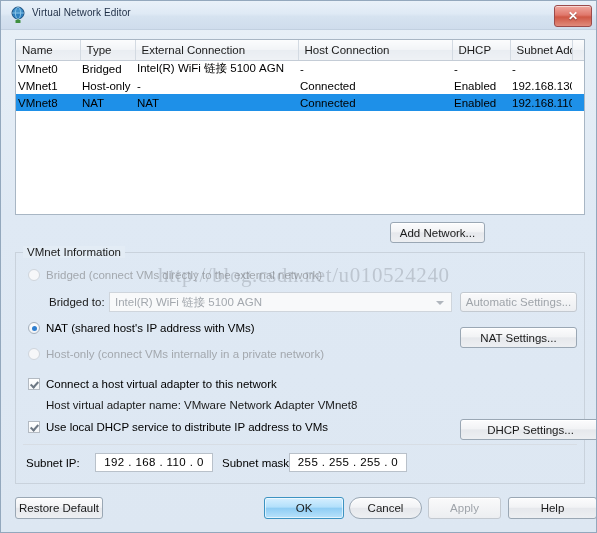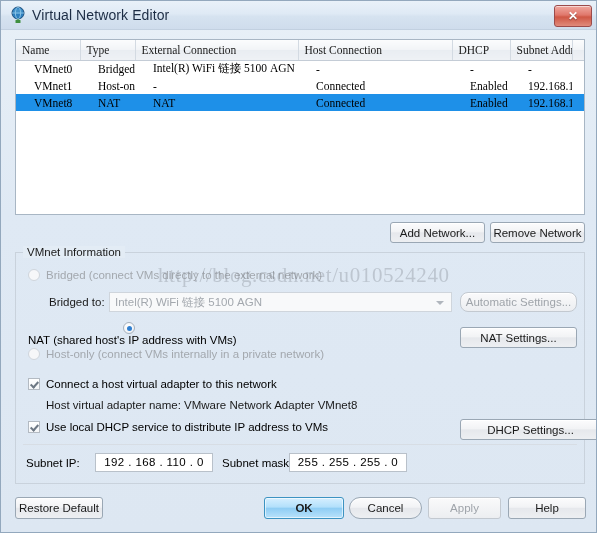--- a/index.html
+++ b/index.html
@@ -36,21 +36,21 @@
     box-sizing: border-box;
   }
   .title-icon {
     position: absolute;
     left: 8px; top: 5px;
     width: 18px; height: 18px;
   }
   .title-text {
     position: absolute;
     left: 31px; top: 6px;
-    font-size: 14px;
+    font-size: 10px;
     color: #1c2c44;
     letter-spacing: 0.1px;
     white-space: nowrap;
   }
   .close-btn {
     position: absolute;
     right: 6px; top: 4px;
     width: 36px; height: 20px;
     border: 1px solid #9b4b4b;
     border-radius: 3px;
@@ -79,38 +79,37 @@
     background: #ffffff;
     border: 1px solid #a8b6c4;
     box-sizing: border-box;
     overflow: hidden;
   }
   table.netgrid {
     border-collapse: collapse;
     width: 100%;
     table-layout: fixed;
     font-size: 11.5px;
-    font-family: Liberation Serif, serif;
   }
   table.netgrid thead th {
     height: 20px;
     background: linear-gradient(to bottom, #fbfcfd 0%, #f2f4f7 48%, #e9edf2 52%, #eef1f5 100%);
     border-right: 1px solid #d3dae2;
     border-bottom: 1px solid #c4ccd6;
     text-align: left;
     font-weight: normal;
     padding: 0 0 0 6px;
     color: #1a1a1a;
     box-sizing: border-box;
     white-space: nowrap;
     overflow: hidden;
   }
   table.netgrid tbody td {
     height: 17px;
-    padding: 0 0 0 18px;
+    padding: 0 0 0 2px;
     border: none;
     white-space: nowrap;
     overflow: hidden;
     text-overflow: clip;
     color: #000000;
     box-sizing: border-box;
   }
   tr.row-selected td {
     background: #1e90e8;
     color: #ffffff;
@@ -141,21 +140,20 @@
   .btn.disabled {
     color: #9fa4aa;
     border-color: #c3c9d0;
     background: linear-gradient(to bottom, #fafafb 0%, #f3f4f6 50%, #eceef1 100%);
     cursor: default;
   }
   .btn.default {
     border: 1px solid #3c93c2;
     background: linear-gradient(to bottom, #d6efff 0%, #b3e0fb 45%, #8fcdf4 52%, #b9e2fb 100%);
     box-shadow: inset 0 0 0 1px rgba(255,255,255,0.6);
-    font-weight: bold;
   }
 
   #btn-add-network    { position: absolute; left: 389px; top: 221px; width: 95px; height: 21px; }
   #btn-remove-network { position: absolute; left: 489px; top: 221px; width: 95px; height: 21px; }
 
   
   .groupbox {
     position: absolute;
     left: 14px; top: 251px;
     width: 570px; height: 232px;
@@ -196,21 +194,21 @@
     border-radius: 50%;
     background: #2f7fd0;
   }
   .radio.dim {
     border-color: #cfd5dc;
     background: #f6f7f9;
   }
   .label-dim { color: #a3a8ae; }
 
   #radio-bridged   { left: 27px; top: 268px; }
-  #radio-nat       { left: 27px; top: 321px; flex-direction: column; }
+  #radio-nat       { left: 27px; top: 321px; }
   #radio-hostonly  { left: 27px; top: 347px; }
 
   
   #bridged-to-label {
     position: absolute;
     left: 48px; top: 295px;
     color: #1a1a1a;
     white-space: nowrap;
   }
   #bridged-to-select {
@@ -229,21 +227,21 @@
     white-space: nowrap;
   }
   .combo-arrow {
     position: absolute;
     right: 7px; top: 8px;
     width: 0; height: 0;
     border-left: 4px solid transparent;
     border-right: 4px solid transparent;
     border-top: 4px solid #b0b6bd;
   }
-  #btn-automatic-settings { position: absolute; left: 459px; top: 291px; width: 117px; height: 20px; border-radius: 8px; }
+  #btn-automatic-settings { position: absolute; left: 459px; top: 291px; width: 117px; height: 20px; }
   #btn-nat-settings  { position: absolute; left: 459px; top: 326px; width: 117px; height: 21px; }
   #btn-dhcp-settings { position: absolute; left: 459px; top: 418px; width: 141px; height: 21px; }
 
   
   .check-row {
     position: absolute;
     display: flex;
     align-items: center;
   }
   .checkbox {
@@ -297,21 +295,21 @@
     cursor: text;
   }
   #subnet-ip-field   { left: 94px;  top: 452px; width: 118px; }
   #subnet-mask-field { left: 288px; top: 452px; width: 118px; }
 
   
   #btn-restore-default { position: absolute; left: 14px;  top: 496px; width: 88px; height: 22px; }
   #btn-ok              { position: absolute; left: 263px; top: 496px; width: 80px; height: 22px; }
   #btn-cancel          { position: absolute; left: 348px; top: 496px; width: 73px; height: 22px; border-radius: 11px; }
   #btn-apply           { position: absolute; left: 427px; top: 496px; width: 73px; height: 22px; }
-  #btn-help            { position: absolute; left: 507px; top: 496px; width: 78px; height: 22px; }
+  #btn-help            { position: absolute; left: 507px; top: 496px; width: 89px; height: 22px; }
 
   
   .watermark {
     position: absolute;
     left: 157px; top: 262px;
     font-size: 21px;
     color: rgba(120,128,138,0.33);
     letter-spacing: 0.6px;
     white-space: nowrap;
     pointer-events: none;
@@ -380,21 +378,20 @@
           <td>Connected</td>
           <td>Enabled</td>
           <td>192.168.110.0</td>
           <td></td>
         </tr>
       </tbody>
     </table>
   </div>
 
   <div class="btn" id="btn-add-network">Add Network...</div>
-  <div class="btn" id="btn-remove-network">Remove Network</div>
 
   <div class="groupbox"></div>
   <div class="groupbox-title">VMnet Information</div>
 
   <div class="radio-row" id="radio-bridged">
     <span class="radio dim"></span>
     <span class="label-dim">Bridged (connect VMs directly to the external network)</span>
   </div>
 
   <div id="bridged-to-label">Bridged to:</div>

